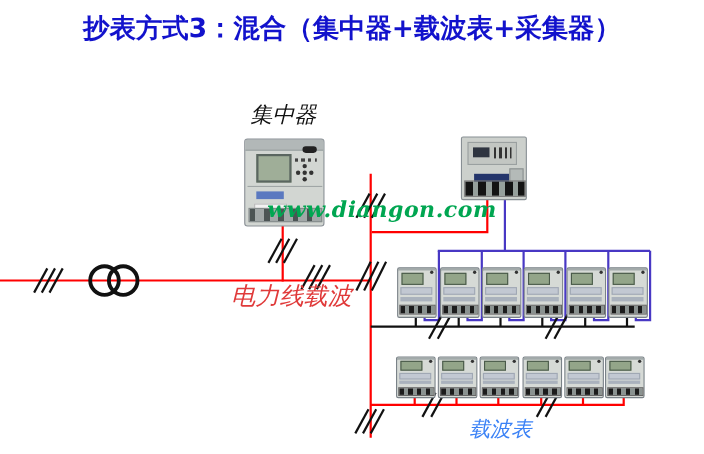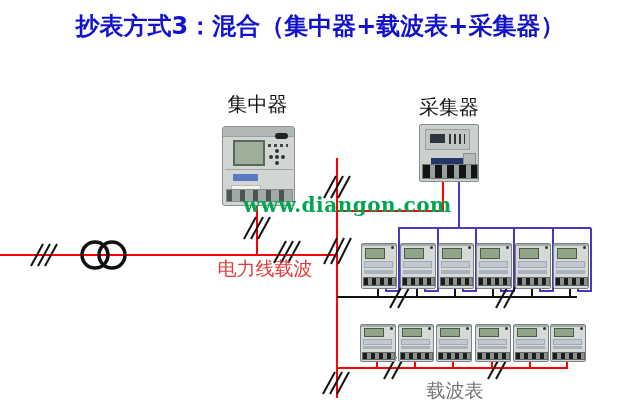--- a/index.html
+++ b/index.html
@@ -1,30 +1,30 @@
 <!DOCTYPE html>
 <html><head>
 <meta charset="utf-8">
 <style>
   html,body{margin:0;padding:0;background:#fff;}
   #stage{position:relative;width:640px;height:413px;background:#ffffff;overflow:hidden;
          font-family:"DejaVu Sans","Liberation Sans",sans-serif;}
   #wires{position:absolute;left:0;top:0;}
   .lbl{position:absolute;color:#111;text-align:center;line-height:1.1;
-       font-family:"DejaVu Serif","Liberation Serif",serif;}
+       font-family:"DejaVu Serif","Liberation Serif",serif;font-style:italic;}
   #title{position:absolute;top:10px;left:0;width:640px;text-align:center;
          font-family:"DejaVu Sans","Liberation Sans",sans-serif;
          font-weight:bold;font-size:24px;color:#1212cc;letter-spacing:0px;}
   #lbl-concentrator{left:210px;top:93px;width:95px;font-size:20px;}
   #lbl-collector{left:405px;top:96px;width:88px;font-size:20px;}
   #lbl-transformer{left:58px;top:270px;width:80px;font-size:19px;}
-  #lbl-plc{left:210px;top:258px;width:110px;font-size:19px;color:#e03a3a;}
+  #lbl-plc{left:210px;top:258px;width:110px;font-size:22px;color:#e03a3a;}
   #lbl-485{left:440px;top:303px;width:88px;font-size:17px;color:#3b3bb0;}
-  #lbl-carrier{left:413px;top:380px;width:84px;font-size:19px;color:#737373;}
-  #watermark{left:243px;top:194px;width:200px;text-align:left;font-size:20px;font-weight:600;
+  #lbl-carrier{left:413px;top:380px;width:84px;font-size:19px;color:#3b82f6;}
+  #watermark{left:243px;top:179px;width:200px;text-align:left;font-size:20px;font-weight:600;
              color:#00a651;letter-spacing:0.5px;}
 
   
   .device{position:absolute;box-sizing:border-box;}
 
   
   .concentrator{background:#d2d6d2;border:1px solid #8a9096;border-radius:3px;}
   .c-top{position:absolute;left:0;top:0;width:100%;height:9px;background:#b2b8b8;border-bottom:1px solid #98a0a0;}
   .c-lcd{position:absolute;left:10px;top:13px;width:28px;height:22px;background:#9fae98;border:2px solid #5a6660;}
   .c-oval{position:absolute;right:6px;top:6px;width:13px;height:6px;background:#222;border-radius:3px;}
@@ -240,18 +240,17 @@
         <div class="m-dot"></div>
         <div class="m-lcd"></div>
         <div class="m-strip"></div>
         <div class="m-label"></div>
         <div class="m-term"></div>
       </div>
     </div>
 
   <div id="title">抄表方式3：混合（集中器+载波表+采集器）</div>
   <div id="lbl-concentrator" class="lbl">集中器</div>
-  <div id="lbl-collector" class="lbl">采集器</div>
   <div id="lbl-plc" class="lbl">电力线载波</div>
   <div id="lbl-carrier" class="lbl">载波表</div>
   <div id="watermark" class="lbl">www.diangon.com</div>
 
 </div>
 
 </body></html>

